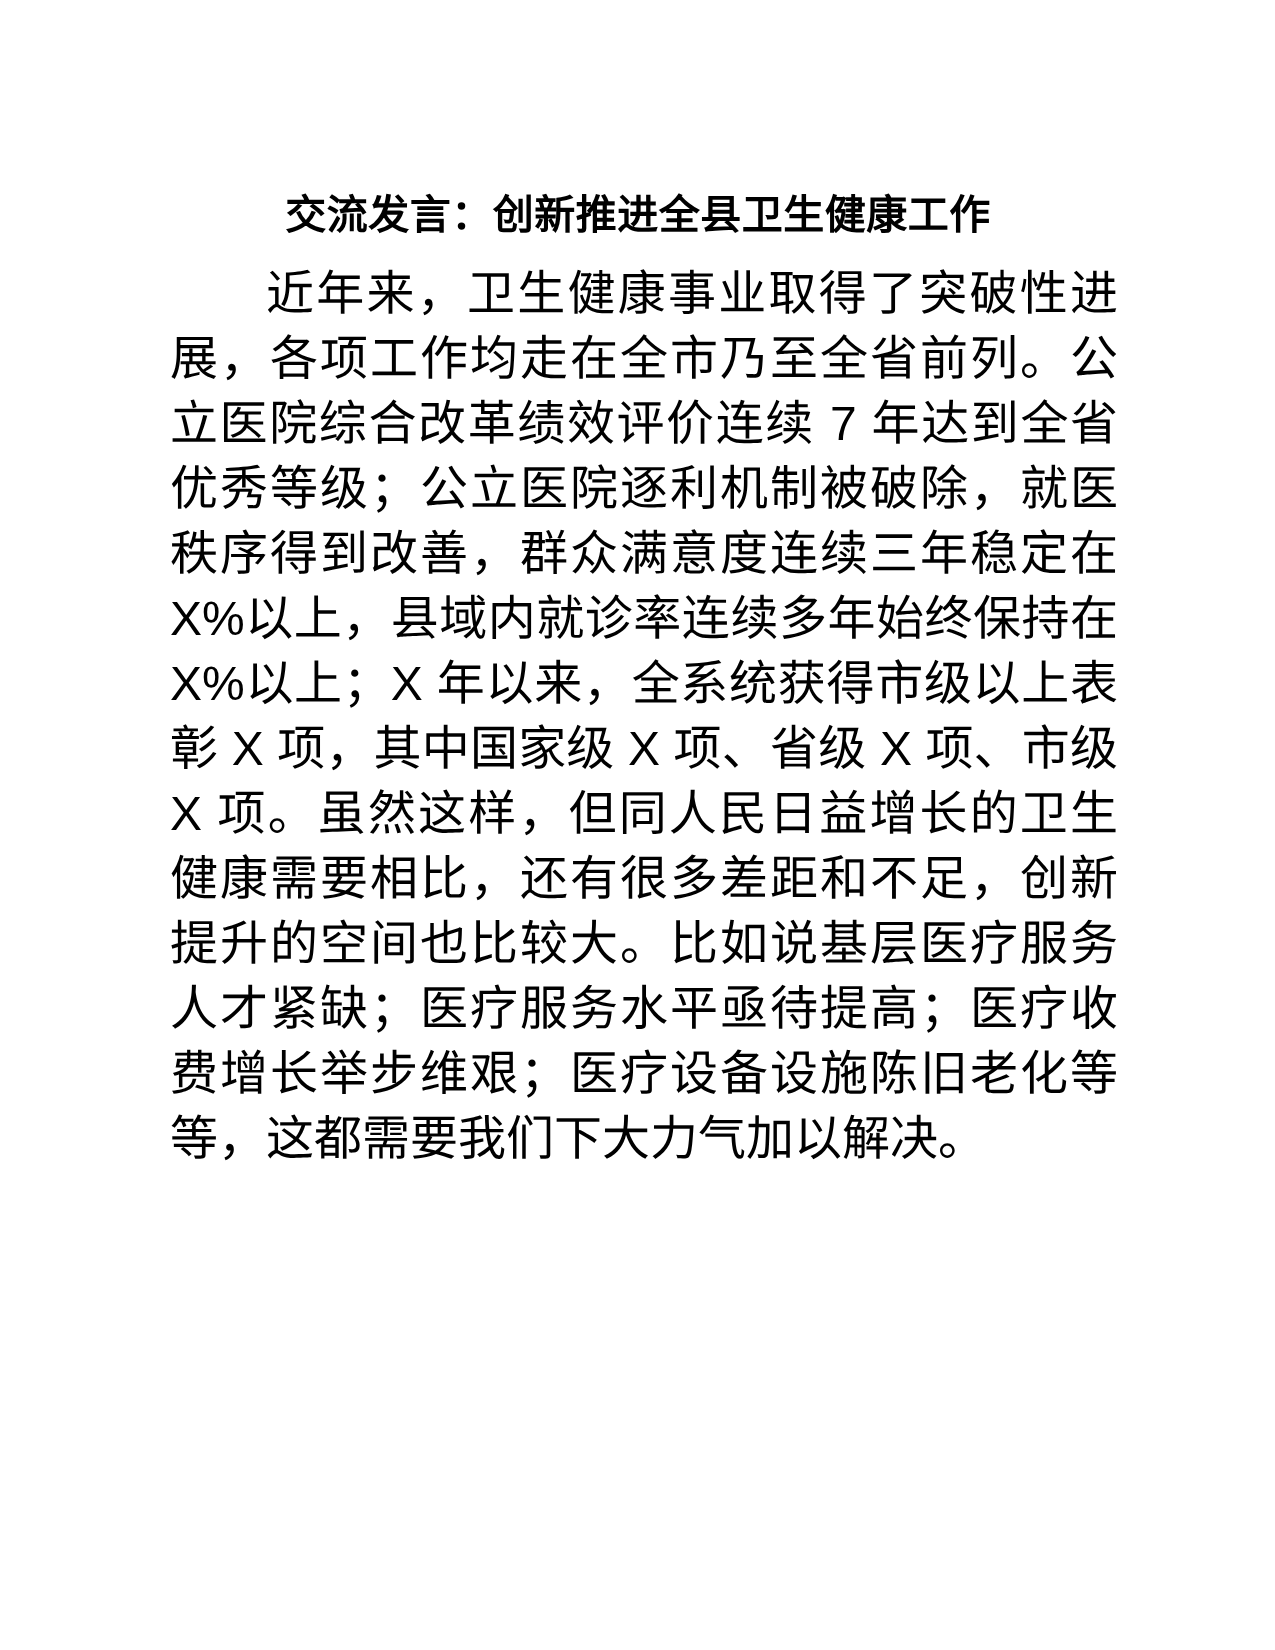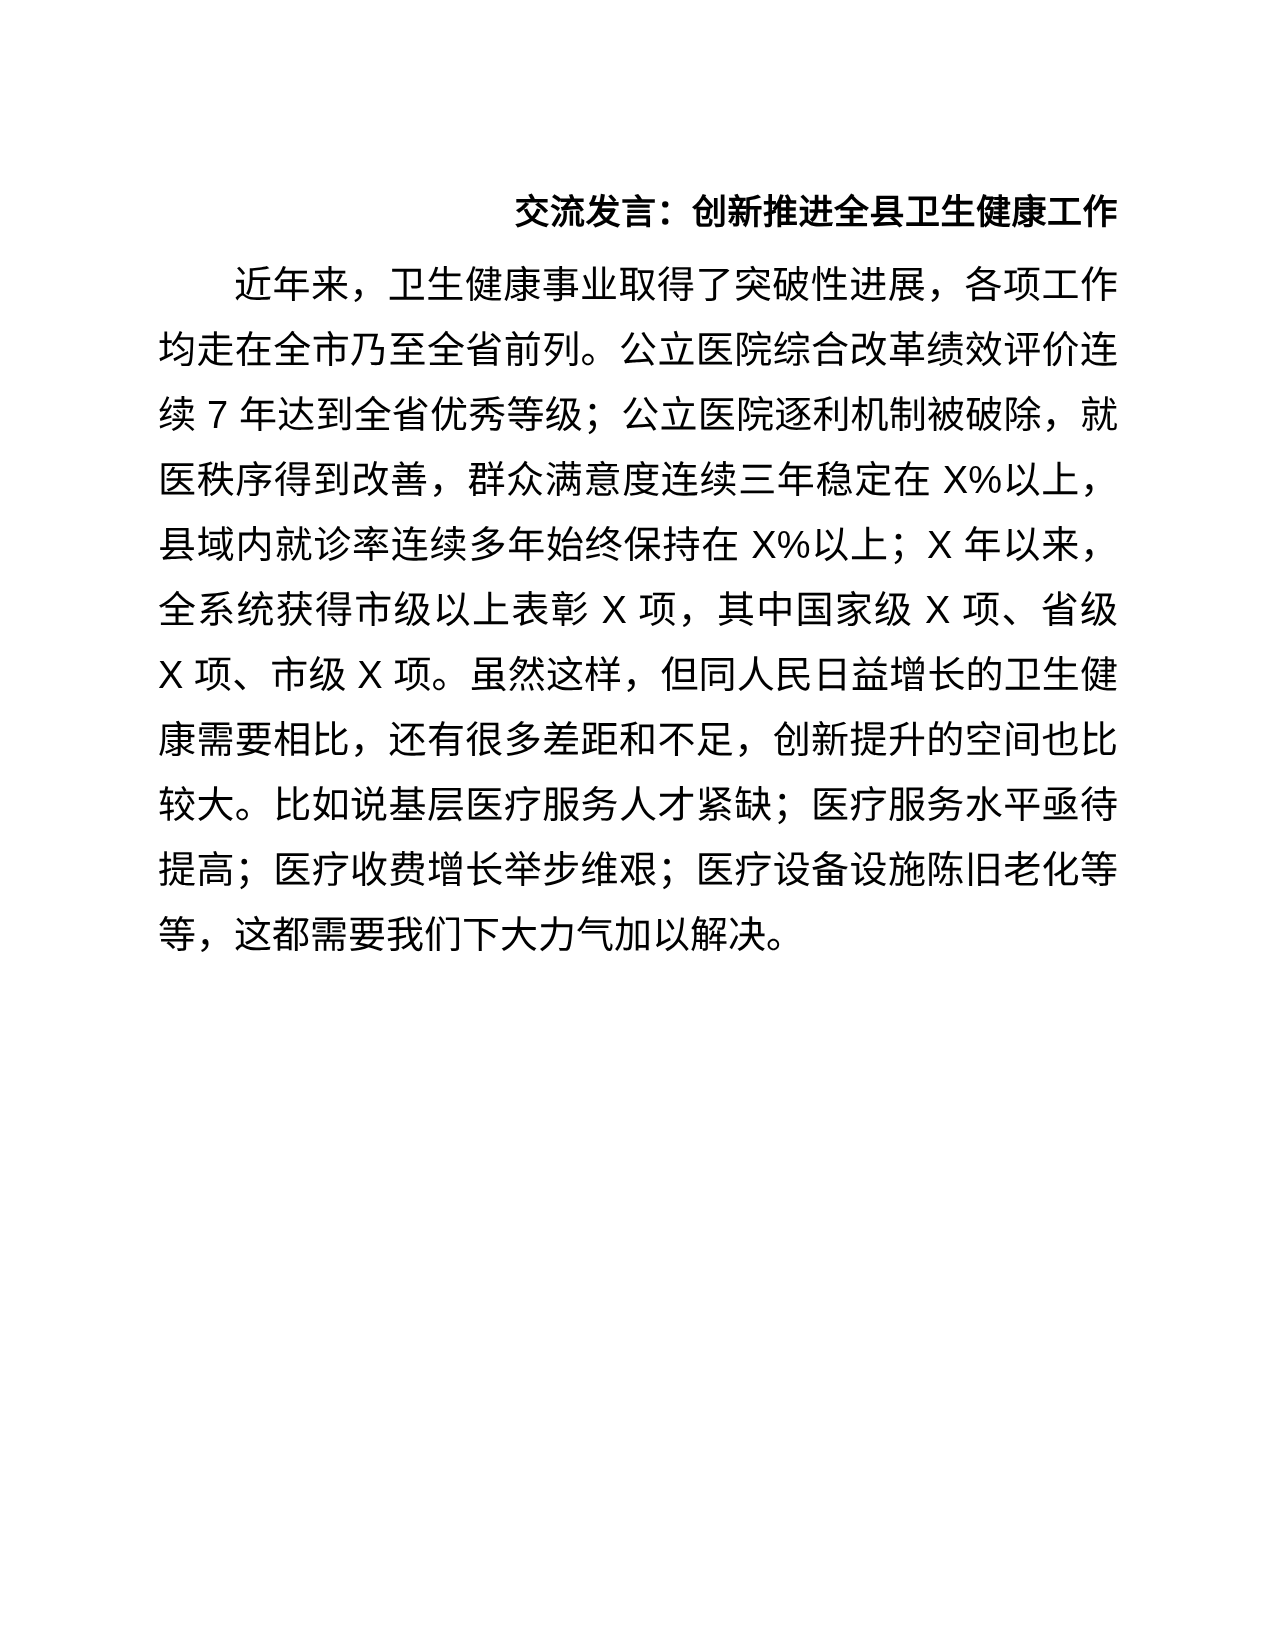--- a/index.html
+++ b/index.html
@@ -22,36 +22,36 @@
     box-sizing: border-box;
     overflow: hidden;
   }
   .page-body {
     position: absolute;
     left: 158px;
     top: 188px;
     width: 960px;
   }
   .doc-title {
-    font-size: 35px;
+    font-size: 41px;
     font-weight: 700;
     line-height: 1.35;
-    text-align: right;
+    text-align: center;
     letter-spacing: 0.5px;
     margin: 0 0 18px 0;
     white-space: nowrap;
   }
   .doc-paragraph {
-    font-size: 38px;
+    font-size: 48px;
     line-height: 65px;
     text-align: justify;
     text-align-last: left;
     text-justify: inter-character;
     text-indent: 2em;
-    margin: 0 0 6px 0;
+    margin: 0 0 6px 12px;
     letter-spacing: 0;
     word-break: break-all;
   }
   .doc-paragraph:last-child {
     margin-bottom: 0;
   }
 </style>
 </head>
 <body>
 

